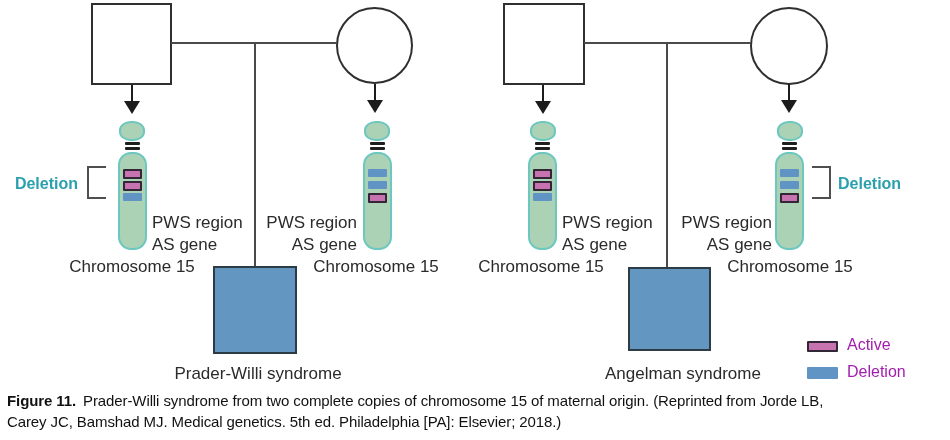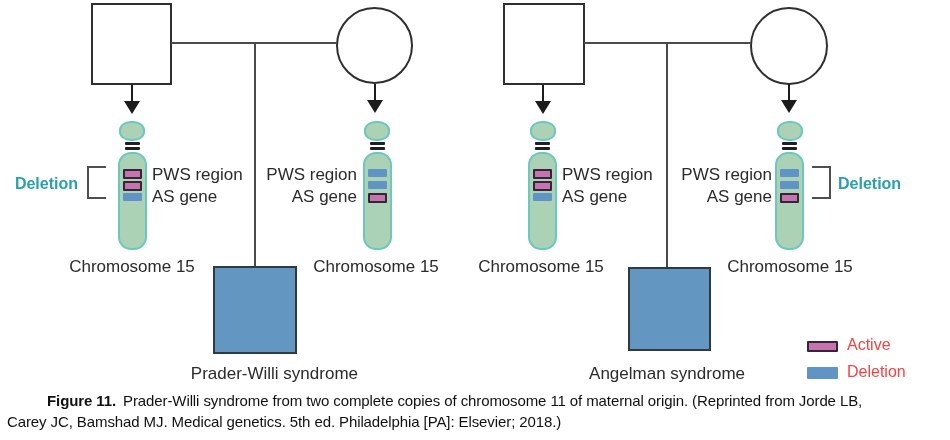--- a/index.html
+++ b/index.html
@@ -40,37 +40,37 @@
   .band[data-state="inactive"] { background:#5f94c4; }
 
   
   .bracket-l { position:absolute; width:19px; height:33px; box-sizing:border-box;
                border-left:2px solid #4f4f4f; border-top:2px solid #4f4f4f; border-bottom:2px solid #4f4f4f; }
   .bracket-r { position:absolute; width:19px; height:33px; box-sizing:border-box;
                border-right:2px solid #4f4f4f; border-top:2px solid #4f4f4f; border-bottom:2px solid #4f4f4f; }
   .deletion { position:absolute; font-size:16px; font-weight:bold; color:#2aa0ae; }
 
   
-  .region-labels { position:absolute; width:110px; font-size:17px; line-height:21.5px; color:#2b2b2b; }
+  .region-labels { position:absolute; width:110px; font-size:17px; line-height:21.5px; color:#2b2b2b;margin-top:48px; }
   .chr-label { position:absolute; width:150px; text-align:center; font-size:17px; color:#2b2b2b; }
-  .syndrome-label { position:absolute; width:200px; text-align:right; font-size:17px; color:#2b2b2b; }
+  .syndrome-label { position:absolute; width:200px; text-align:center; font-size:17px; color:#2b2b2b; }
 
   
   .child-square { position:absolute; background:#6397c1; border:2px solid #2d3b45; box-sizing:border-box; }
 
   
   .legend-swatch { position:absolute; width:31px; box-sizing:border-box; border-radius:1px; }
   .legend-swatch.active   { height:11px; background:#c773af; border:2px solid #332637; }
   .legend-swatch.inactive { height:12px; background:#5f94c4; }
-  .legend-label { position:absolute; font-size:16px; color:#ef4444; }
+  .legend-label { position:absolute; font-size:16px; color:#a21caf; }
 
   
   .caption { position:absolute; left:7px; top:390px; width:940px; font-size:15px;
              line-height:21px; color:#111111; letter-spacing:-0.1px; }
-  .caption .cap-label { font-weight:bold; padding-right:7px;margin-left:40px; }
+  .caption .cap-label { font-weight:bold; padding-right:7px; }
 </style>
 </head>
 <body>
 
 <div class="canvas">
 
   <div class="sq-parent" style="left:91px; top:3px; width:81px; height:82px;"></div>
   <div class="circ-parent" style="left:336px; top:7px;"></div>
   <div class="hline" style="left:171px; top:42px; width:166px;"></div>
   <div class="vline" style="left:253.5px; top:44px; height:222px;"></div>
@@ -165,25 +165,25 @@
   </div>
   <div class="region-labels" style="left:662px; top:164px; text-align:right;">
     <div>PWS region</div>
     <div>AS gene</div>
   </div>
 
   <div class="chr-label" style="left:466px; top:257px;">Chromosome 15</div>
   <div class="chr-label" style="left:715px; top:257px;">Chromosome 15</div>
 
   <div class="child-square" style="left:628px; top:267px; width:83px; height:84px;"></div>
-  <div class="syndrome-label" style="left:545px; top:364px;">Angelman syndrome</div>
+  <div class="syndrome-label" style="left:583px; top:364px;">Angelman syndrome</div>
 
   <div class="legend-swatch active" style="left:807px; top:341px;"></div>
   <div class="legend-label" style="left:847px; top:336px;">Active</div>
   <div class="legend-swatch inactive" style="left:807px; top:367px;"></div>
   <div class="legend-label" style="left:847px; top:363px;">Deletion</div>
 
   <div class="caption">
-    <div><span class="cap-label">Figure 11.</span><span>Prader-Willi syndrome from two complete copies of chromosome 11 of maternal origin. (Reprinted from Jorde LB,</span></div>
+    <div><span class="cap-label">Figure 11.</span><span>Prader-Willi syndrome from two complete copies of chromosome 15 of maternal origin. (Reprinted from Jorde LB,</span></div>
     <div>Carey JC, Bamshad MJ. Medical genetics. 5th ed. Philadelphia [PA]: Elsevier; 2018.)</div>
   </div>
 
 </div>
 
 </body></html>

